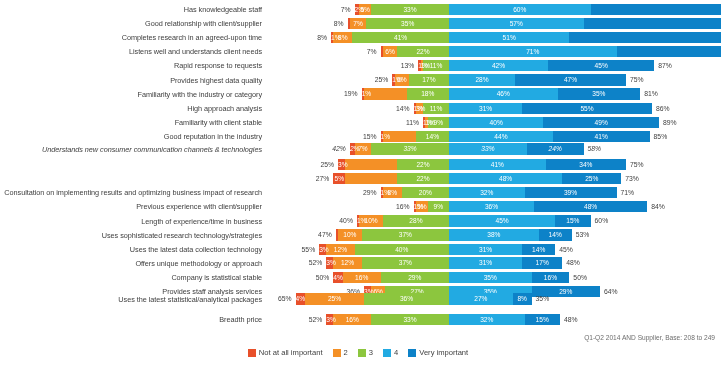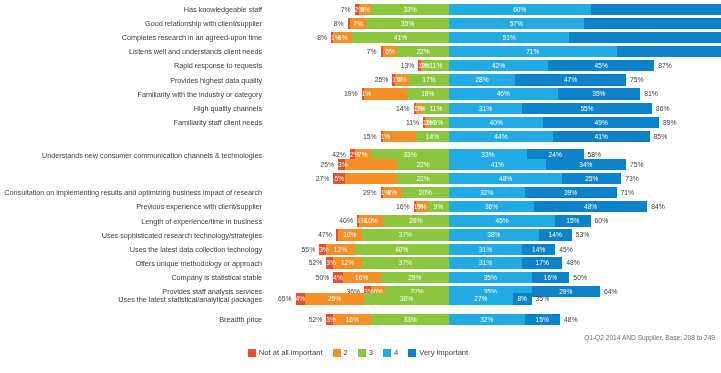--- a/index.html
+++ b/index.html
@@ -165,55 +165,56 @@
           <div class="seg" style="left: 142.52px; width: 42.48px; background: rgb(140, 198, 62); color: rgb(255, 255, 255);">18%</div>
           <div class="seg" style="left: 100.04px; width: 42.48px; background: rgb(244, 144, 38); color: rgb(255, 255, 255);"></div>
           <div class="seg" style="left: 97.68px; width: 2.36px; background: rgb(232, 80, 42); color: rgb(255, 255, 255);">1%</div>
           <div class="seg" style="left: 185px; width: 108.56px; background: rgb(34, 170, 226);">46%</div>
           <div class="seg" style="left: 293.56px; width: 82.6px; background: rgb(13, 130, 200);">35%</div>
           <div class="leftTotal" style="left: 63.68px; width: 30px;">19%</div>
           <div class="rightTotal" style="left: 380.16px; width: 30px;">81%</div>
         </div>
       </div>
       <div class="row" style="top: 101.2px; position: absolute;">
-        <div class="rowlabel">High quality channels</div>
+        <div class="rowlabel">High approach analysis</div>
         <div class="bararea">
           <div class="seg" style="left: 159.04px; width: 25.96px; background: rgb(140, 198, 62); color: rgb(255, 255, 255);">11%</div>
           <div class="seg" style="left: 151.96px; width: 7.08px; background: rgb(244, 144, 38); color: rgb(255, 255, 255);">3%</div>
           <div class="seg" style="left: 149.6px; width: 2.36px; background: rgb(232, 80, 42); color: rgb(255, 255, 255);">1%</div>
           <div class="seg" style="left: 185px; width: 73.16px; background: rgb(34, 170, 226);">31%</div>
           <div class="seg" style="left: 258.16px; width: 129.8px; background: rgb(13, 130, 200);">55%</div>
           <div class="leftTotal" style="left: 115.6px; width: 30px;">14%</div>
           <div class="rightTotal" style="left: 391.96px; width: 30px;">86%</div>
         </div>
       </div>
       <div class="row" style="top: 115.3px; position: absolute;">
-        <div class="rowlabel">Familiarity staff client needs</div>
+        <div class="rowlabel">Familiarity with client stable</div>
         <div class="bararea">
           <div class="seg" style="left: 163.76px; width: 21.24px; background: rgb(140, 198, 62); color: rgb(255, 255, 255);">9%</div>
           <div class="seg" style="left: 161.4px; width: 2.36px; background: rgb(244, 144, 38); color: rgb(255, 255, 255);">1%</div>
           <div class="seg" style="left: 159.04px; width: 2.36px; background: rgb(232, 80, 42); color: rgb(255, 255, 255);">1%</div>
           <div class="seg" style="left: 185px; width: 94.4px; background: rgb(34, 170, 226);">40%</div>
           <div class="seg" style="left: 279.4px; width: 115.64px; background: rgb(13, 130, 200);">49%</div>
           <div class="leftTotal" style="left: 125.04px; width: 30px;">11%</div>
           <div class="rightTotal" style="left: 399.04px; width: 30px;">89%</div>
         </div>
       </div>
       <div class="row" style="top: 129.4px; position: absolute;">
+        <div class="rowlabel">Good reputation in the industry</div>
         <div class="bararea">
           <div class="seg" style="left: 151.96px; width: 33.04px; background: rgb(140, 198, 62); color: rgb(255, 255, 255);">14%</div>
           <div class="seg" style="left: 118.92px; width: 33.04px; background: rgb(244, 144, 38); color: rgb(255, 255, 255);"></div>
           <div class="seg" style="left: 116.56px; width: 2.36px; background: rgb(232, 80, 42); color: rgb(255, 255, 255);">1%</div>
           <div class="seg" style="left: 185px; width: 103.84px; background: rgb(34, 170, 226);">44%</div>
           <div class="seg" style="left: 288.84px; width: 96.76px; background: rgb(13, 130, 200);">41%</div>
           <div class="leftTotal" style="left: 82.56px; width: 30px;">15%</div>
           <div class="rightTotal" style="left: 389.6px; width: 30px;">85%</div>
         </div>
       </div>
-      <div class="row" style="top: 148px; position: absolute;">
+      <div class="row" style="top: 142px; position: absolute; font-style: italic;">
         <div class="rowlabel">Understands new consumer communication channels &amp; technologies</div>
         <div class="bararea">
           <div class="seg" style="left: 107.12px; width: 77.88px; background: rgb(140, 198, 62); color: rgb(255, 255, 255);">33%</div>
           <div class="seg" style="left: 90.6px; width: 16.52px; background: rgb(244, 144, 38); color: rgb(255, 255, 255);">7%</div>
           <div class="seg" style="left: 85.88px; width: 4.72px; background: rgb(232, 80, 42); color: rgb(255, 255, 255);">2%</div>
           <div class="seg" style="left: 185px; width: 77.88px; background: rgb(34, 170, 226);">33%</div>
           <div class="seg" style="left: 262.88px; width: 56.64px; background: rgb(13, 130, 200);">24%</div>
           <div class="leftTotal" style="left: 51.88px; width: 30px;">42%</div>
           <div class="rightTotal" style="left: 323.52px; width: 30px;">58%</div>
         </div>

